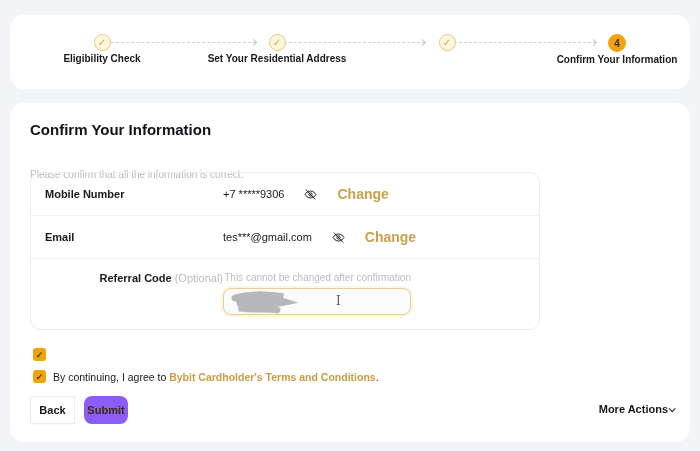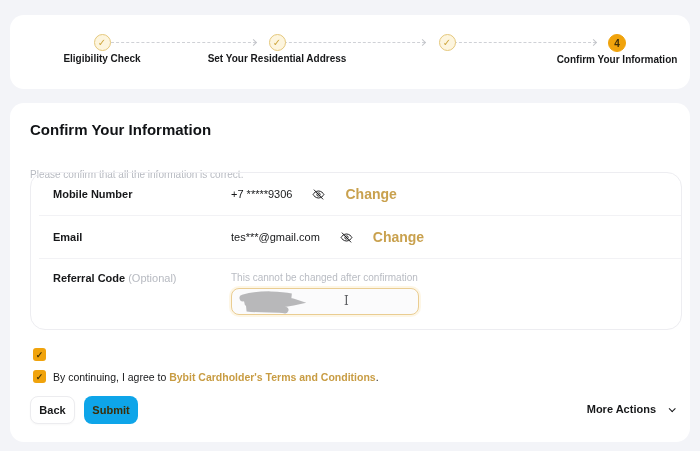--- a/index.html
+++ b/index.html
@@ -30,29 +30,29 @@
     width:4px; height:4px;
     border-top:1px solid #c2c4c9; border-right:1px solid #c2c4c9;
     transform:rotate(45deg);
   }
 
   
   .main-card { top:103px; height:339px; }
   .page-title { position:absolute; left:20px; top:18px; font-size:15px; font-weight:700; color:#111316; }
   .page-subtitle { position:absolute; left:20px; top:42px; font-size:10px; color:#b7bac1;margin-top:24px; }
 
-  .info-panel { position:absolute; left:20px; top:69px; width:652px; height:158px; border:1px solid #ededf1; border-radius:15px;padding-left:8px; }
+  .info-panel { position:absolute; left:20px; top:69px; width:510px; height:158px; border:1px solid #ededf1; border-radius:10px; }
   .info-row { display:flex; align-items:center; height:43px; padding-left:14px; border-bottom:1px solid #f2f2f5; }
   .info-row .row-label { width:178px; font-size:11px; font-weight:700; color:#17181a; }
   .row-value-group { display:flex; align-items:center; gap:20px; }
   .row-value { font-size:11px; color:#17181a; }
   .eye-icon { display:flex; align-items:center; }
   .change-link { font-size:14px; font-weight:600; color:#c9a14e; cursor:pointer; }
 
-  .info-row-referral { height:71px; align-items:flex-start; border-bottom:none; padding-top:13px; }
+  .info-row-referral { height:71px; align-items:flex-start; border-bottom:none; padding-top:13px;text-align:right; }
   .label-suffix { font-weight:400; color:#b7bac1; }
   .referral-hint { font-size:10px; color:#b9bcc3; }
   .referral-input {
     position:relative; margin-top:5px; width:188px; height:27px;
     background:#fbfbfc; border:1px solid #eacd92; border-radius:8px;
     box-shadow:0 0 0 2px rgba(240,163,12,0.10);
   }
   .scribble { position:absolute; left:5px; top:2px; }
   .ibeam { position:absolute; left:112px; top:5px; font-family:"DejaVu Serif", serif; font-size:12px; color:#5c5e62; }
 
@@ -62,30 +62,30 @@
   .checkbox {
     width:13px; height:13px; background:#f0a30c; border-radius:3px;
     color:#4a3704; font-size:9px; font-weight:bold;
     display:flex; align-items:center; justify-content:center; cursor:pointer;
   }
   .agreement-text { font-size:10.5px; color:#17181a; }
   .terms-link { color:#c89c43; font-weight:600; cursor:pointer; }
 
   .back-button {
     position:absolute; left:20px; top:293px; width:45px; height:28px;
-    background:#fff; border:1px solid #ececef; border-radius:8px;
+    background:#fff; border:1px solid #ececef; border-radius:0;
     font-family:inherit; font-size:11px; font-weight:600; color:#17181a; cursor:pointer;
     box-shadow:0 1px 2px rgba(0,0,0,0.03);
   }
   .submit-button {
-    position:absolute; left:74px; top:293px; width:54px; height:28px;
-    background:#0ea5e9; border:none; border-radius:8px;
+    position:absolute; left:74px; top:293px; width:44px; height:28px;
+    background:#8b5cf6; border:none; border-radius:8px;
     font-family:inherit; font-size:11px; font-weight:700; color:#3c2d07; cursor:pointer;
   }
-  .more-actions { position:absolute; right:16px; top:300px; font-size:11px; font-weight:600; color:#17181a; cursor:pointer; display:flex; align-items:center; gap:13px; }
+  .more-actions { position:absolute; right:16px; top:300px; font-size:11px; font-weight:600; color:#17181a; cursor:pointer; display:flex; align-items:center; gap:1px; }
   .chevron-down { width:5px; height:5px; border-right:1.4px solid #17181a; border-bottom:1.4px solid #17181a; transform:rotate(45deg) translateY(-1px); display:inline-block; }
 </style>
 </head>
 <body>
 
 <div class="card stepper-card">
 
   <div class="connector" style="left:101px; width:145px;"></div>
   <div class="connector" style="left:269px; width:146px;"></div>
   <div class="connector" style="left:439px; width:147px;"></div>

